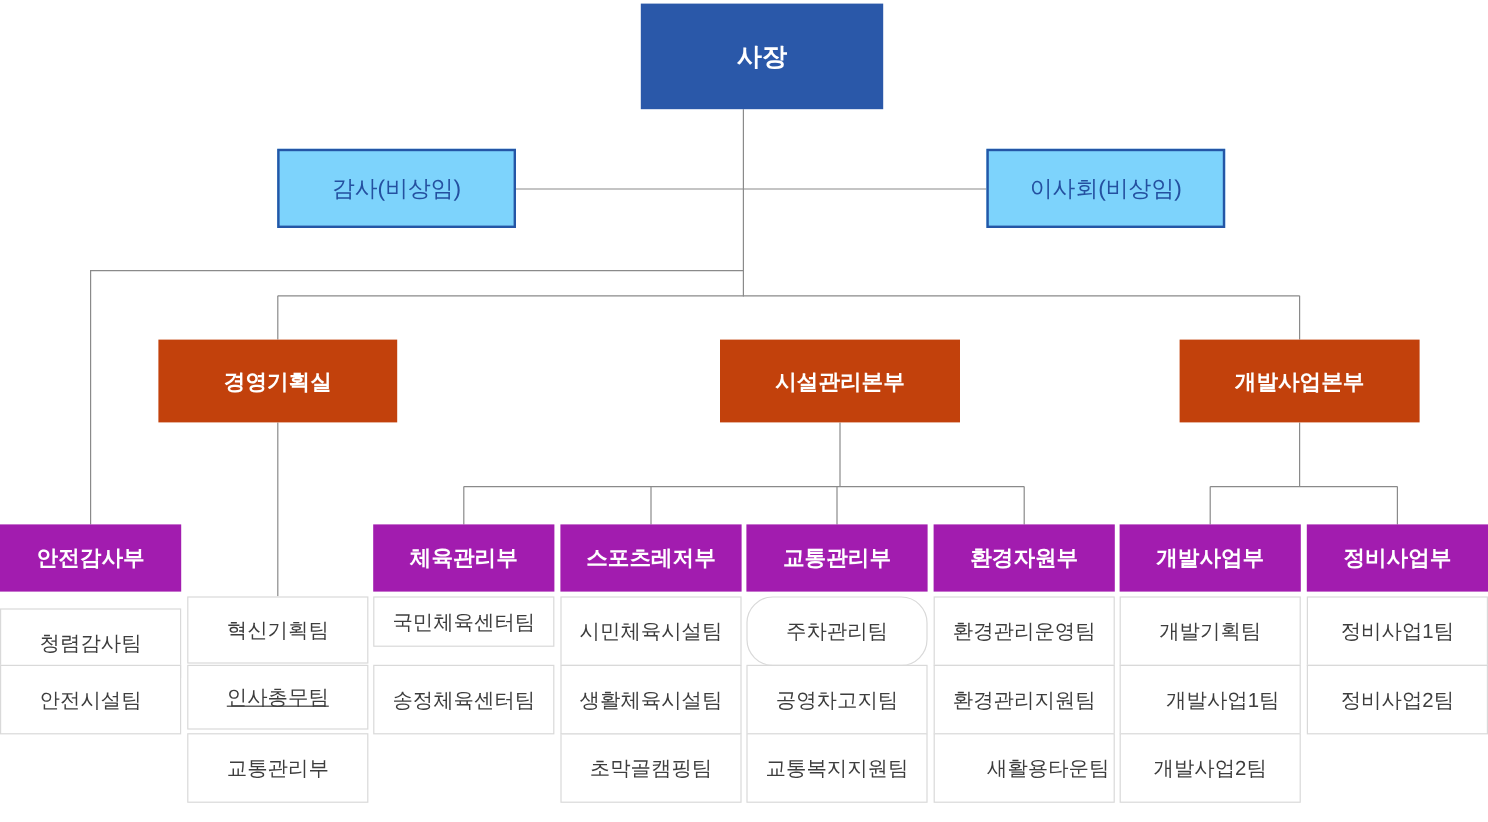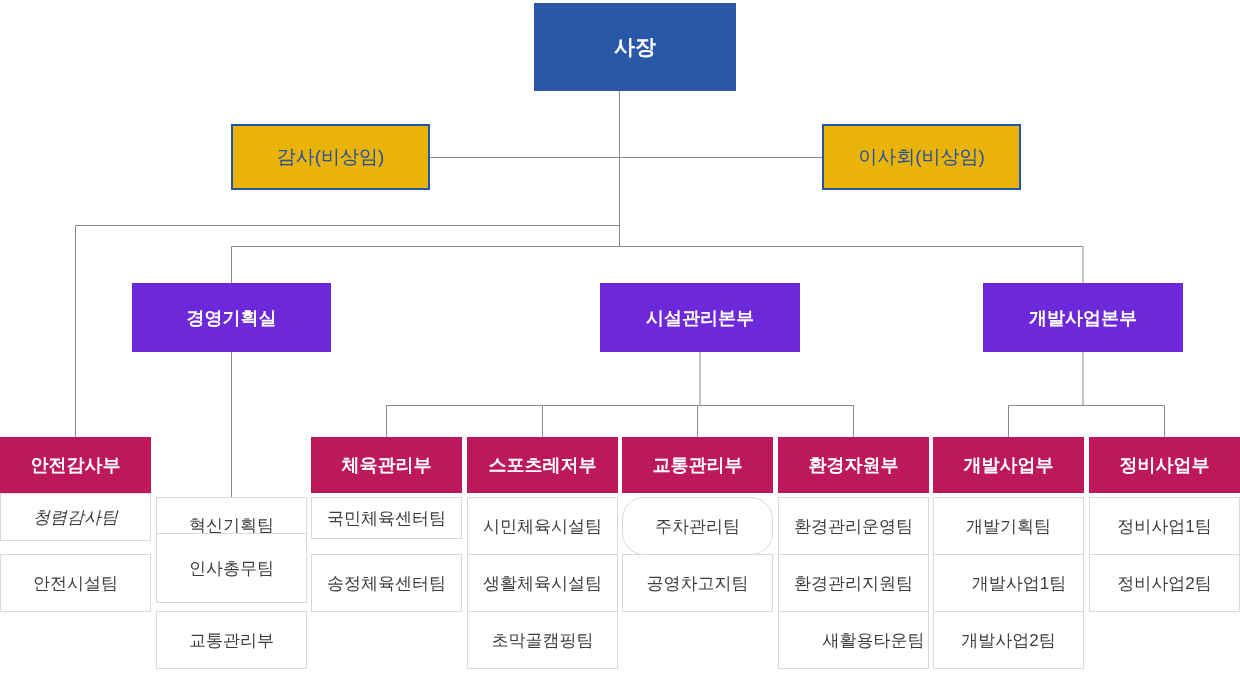--- a/index.html
+++ b/index.html
@@ -9,28 +9,28 @@
   }
   .connectors{position:absolute;left:0;top:0;pointer-events:none;}
   .box{
     position:absolute;display:flex;align-items:center;justify-content:center;
     box-sizing:border-box;text-align:center;white-space:nowrap;
   }
   .president{
     background:#2a58a9;color:#ffffff;font-size:21px;font-weight:bold;margin-left:16px;
   }
   .outline-blue{
-    background:#eab308;border:2px solid #2456a6;color:#2450a0;
+    background:#7dd3fc;border:2px solid #2456a6;color:#2450a0;
     font-size:19px;font-weight:500;
   }
   .division{
-    background:#6d28d9;color:#ffffff;font-size:18px;font-weight:bold;
+    background:#c2410c;color:#ffffff;font-size:18px;font-weight:bold;
   }
   .department{
-    background:#be185d;color:#ffffff;font-size:18px;font-weight:bold;
+    background:#a21caf;color:#ffffff;font-size:18px;font-weight:bold;
   }
   .team{
     background:#ffffff;border:1px solid #d9d9d9;color:#3d3d3d;
     font-size:17px;font-weight:500;
   }
 </style>
 </head>
 <body>
 
 <div class="stage">
@@ -85,36 +85,37 @@
   <div class="box department" style="left:467px;top:437px;width:151px;height:56px;">스포츠레저부</div>
 
   <div class="box department" style="left:622px;top:437px;width:151px;height:56px;">교통관리부</div>
 
   <div class="box department" style="left:778px;top:437px;width:151px;height:56px;">환경자원부</div>
 
   <div class="box department" style="left:933px;top:437px;width:151px;height:56px;">개발사업부</div>
 
   <div class="box department" style="left:1089px;top:437px;width:151px;height:56px;">정비사업부</div>
 
-  <div class="box team" style="left:0px;top:493px;width:151px;height:48px;font-style:italic;">청렴감사팀</div>
+  <div class="box team" style="left:0px;top:507px;width:151px;height:58px;">청렴감사팀</div>
   <div class="box team" style="left:0px;top:554px;width:151px;height:58px;">안전시설팀</div>
 
   <div class="box team" style="left:156px;top:497px;width:151px;height:56px;">혁신기획팀</div>
-  <div class="box team" style="left:156px;top:533px;width:151px;height:70px;">인사총무팀</div>
+  <div class="box team" style="left:156px;top:554px;width:151px;height:54px;text-decoration:underline;">인사총무팀</div>
   <div class="box team" style="left:156px;top:611px;width:151px;height:58px;">교통관리부</div>
 
   <div class="box team" style="left:311px;top:497px;width:151px;height:42px;">국민체육센터팀</div>
   <div class="box team" style="left:467px;top:497px;width:151px;height:58px;">시민체육시설팀</div>
 
   <div class="box team" style="left:311px;top:554px;width:151px;height:58px;">송정체육센터팀</div>
   <div class="box team" style="left:467px;top:611px;width:151px;height:58px;">초막골캠핑팀</div>
   <div class="box team" style="left:467px;top:554px;width:151px;height:58px;">생활체육시설팀</div>
 
   <div class="box team" style="left:622px;top:497px;width:151px;height:58px;border-radius:22px;">주차관리팀</div>
   <div class="box team" style="left:622px;top:554px;width:151px;height:58px;">공영차고지팀</div>
+  <div class="box team" style="left:622px;top:611px;width:151px;height:58px;">교통복지지원팀</div>
 
   <div class="box team" style="left:778px;top:497px;width:151px;height:58px;">환경관리운영팀</div>
   <div class="box team" style="left:778px;top:554px;width:151px;height:58px;">환경관리지원팀</div>
   <div class="box team" style="left:778px;top:611px;width:151px;height:58px;padding-left:40px;">새활용타운팀</div>
 
   <div class="box team" style="left:933px;top:497px;width:151px;height:58px;">개발기획팀</div>
   <div class="box team" style="left:933px;top:554px;width:151px;height:58px;padding-left:21px;">개발사업1팀</div>
   <div class="box team" style="left:933px;top:611px;width:151px;height:58px;">개발사업2팀</div>
 
   <div class="box team" style="left:1089px;top:497px;width:151px;height:58px;">정비사업1팀</div>

